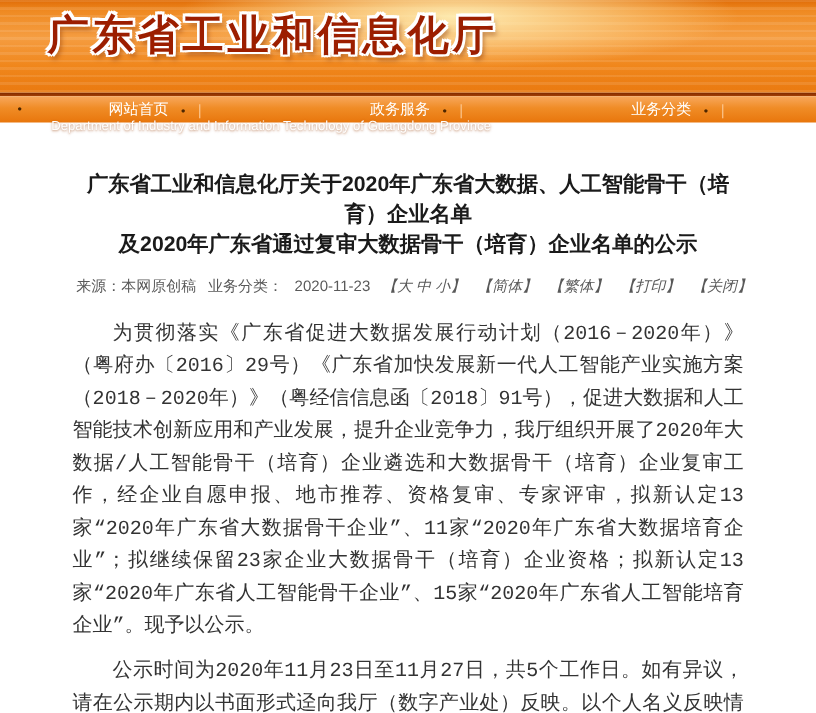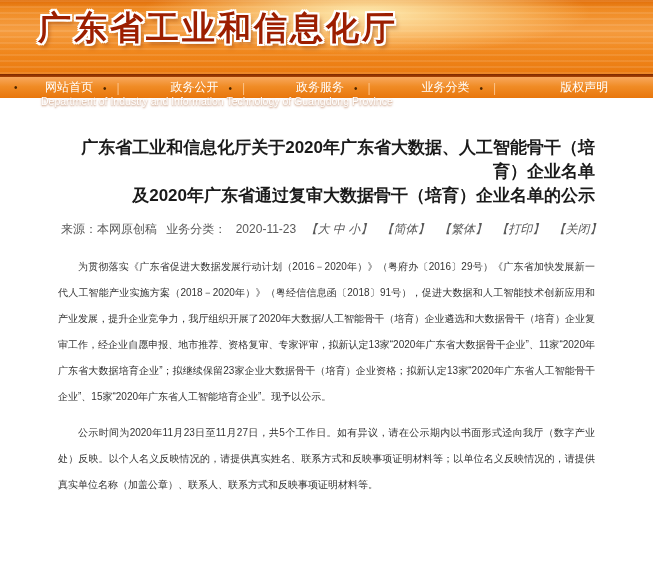--- a/index.html
+++ b/index.html
@@ -58,73 +58,67 @@
     display:flex; align-items:center; justify-content:center;
   }
   .nav-sep { margin-left:10px; }
   .nav-sep::before { content:"•"; color:#4d2600; font-size:10px; }
   .nav-sep::after  { content:"|"; color:#fbc38b; margin-left:10px; }
 
   
   .content { padding:0 58px; }
   .article-title {
     margin-top:38px;
-    text-align:right;
+    text-align:center;
     font-size:17px; line-height:24px; font-weight:bold;
     color:#1a1a1a;
   }
   .meta {
     margin-top:13px;
     text-align:center;
     font-size:12px; color:#595959;
     white-space:nowrap;
   }
   .meta span { margin:15px 3px; }
   .meta .action { cursor:pointer; color:#595959;font-style:italic; }
 
   .body-text { margin-top:16px; }
   .body-text p {
     margin:0;
-    font-size:10px; line-height:26px;
+    font-size:16px; line-height:26px;
     color:#333333;
     text-indent:2em;
     text-align:justify;
+    font-family:Liberation Mono, monospace;
   }
   .body-text p + p { margin-top:10px; }
 </style>
 </head>
 <body>
 
 <div class="page">
 
   <div class="banner">
     <div class="banner-title">广东省工业和信息化厅</div>
     <div class="banner-sub">Department of Industry and Information Technology of Guangdong Province</div>
   </div>
 
   <div class="nav-divider"></div>
   <div class="navbar">
     <div class="nav-item">
       <span>网站首页</span>
       <span class="nav-sep"></span>
     </div>
     <div class="nav-item">
-      <span>政务公开</span>
-      <span class="nav-sep"></span>
-    </div>
-    <div class="nav-item">
       <span>政务服务</span>
       <span class="nav-sep"></span>
     </div>
     <div class="nav-item">
       <span>业务分类</span>
       <span class="nav-sep"></span>
-    </div>
-    <div class="nav-item">
-      <span>版权声明</span>
     </div>
   </div>
 
   <div class="content">
 
     <div class="article-title">
       <div>广东省工业和信息化厅关于2020年广东省大数据、人工智能骨干（培育）企业名单</div>
       <div>及2020年广东省通过复审大数据骨干（培育）企业名单的公示</div>
     </div>
 

